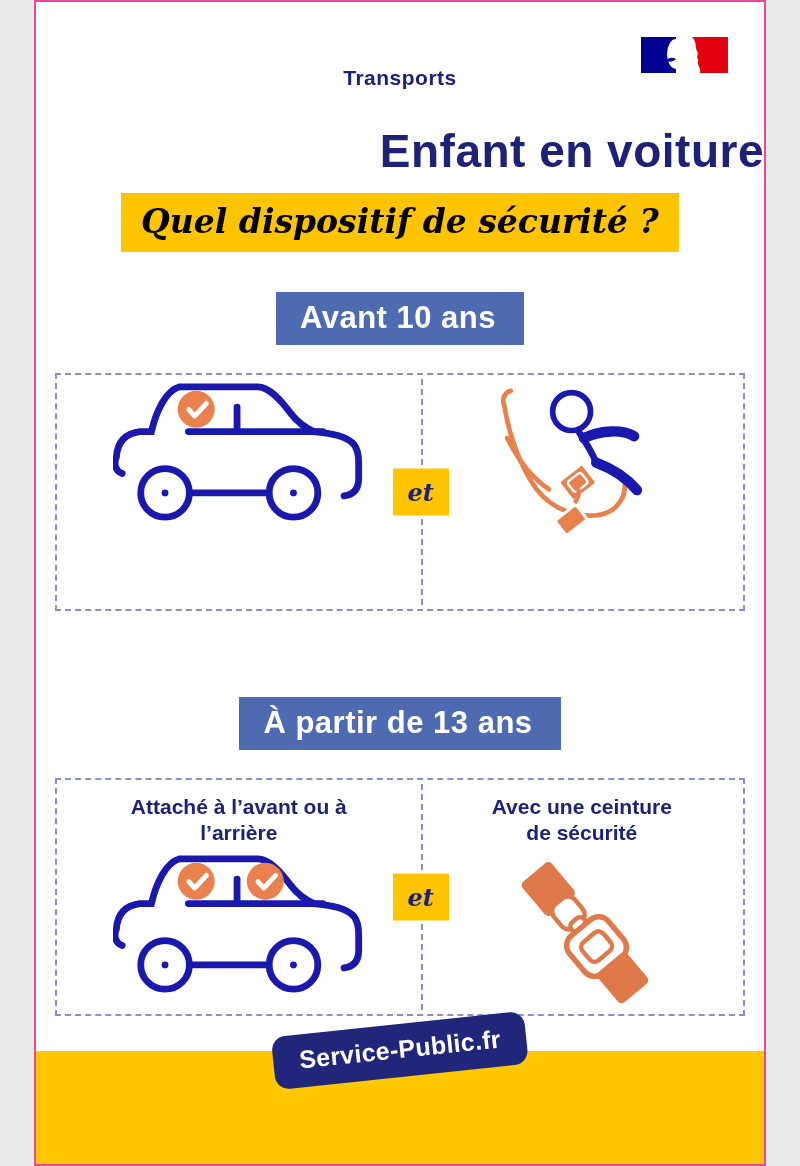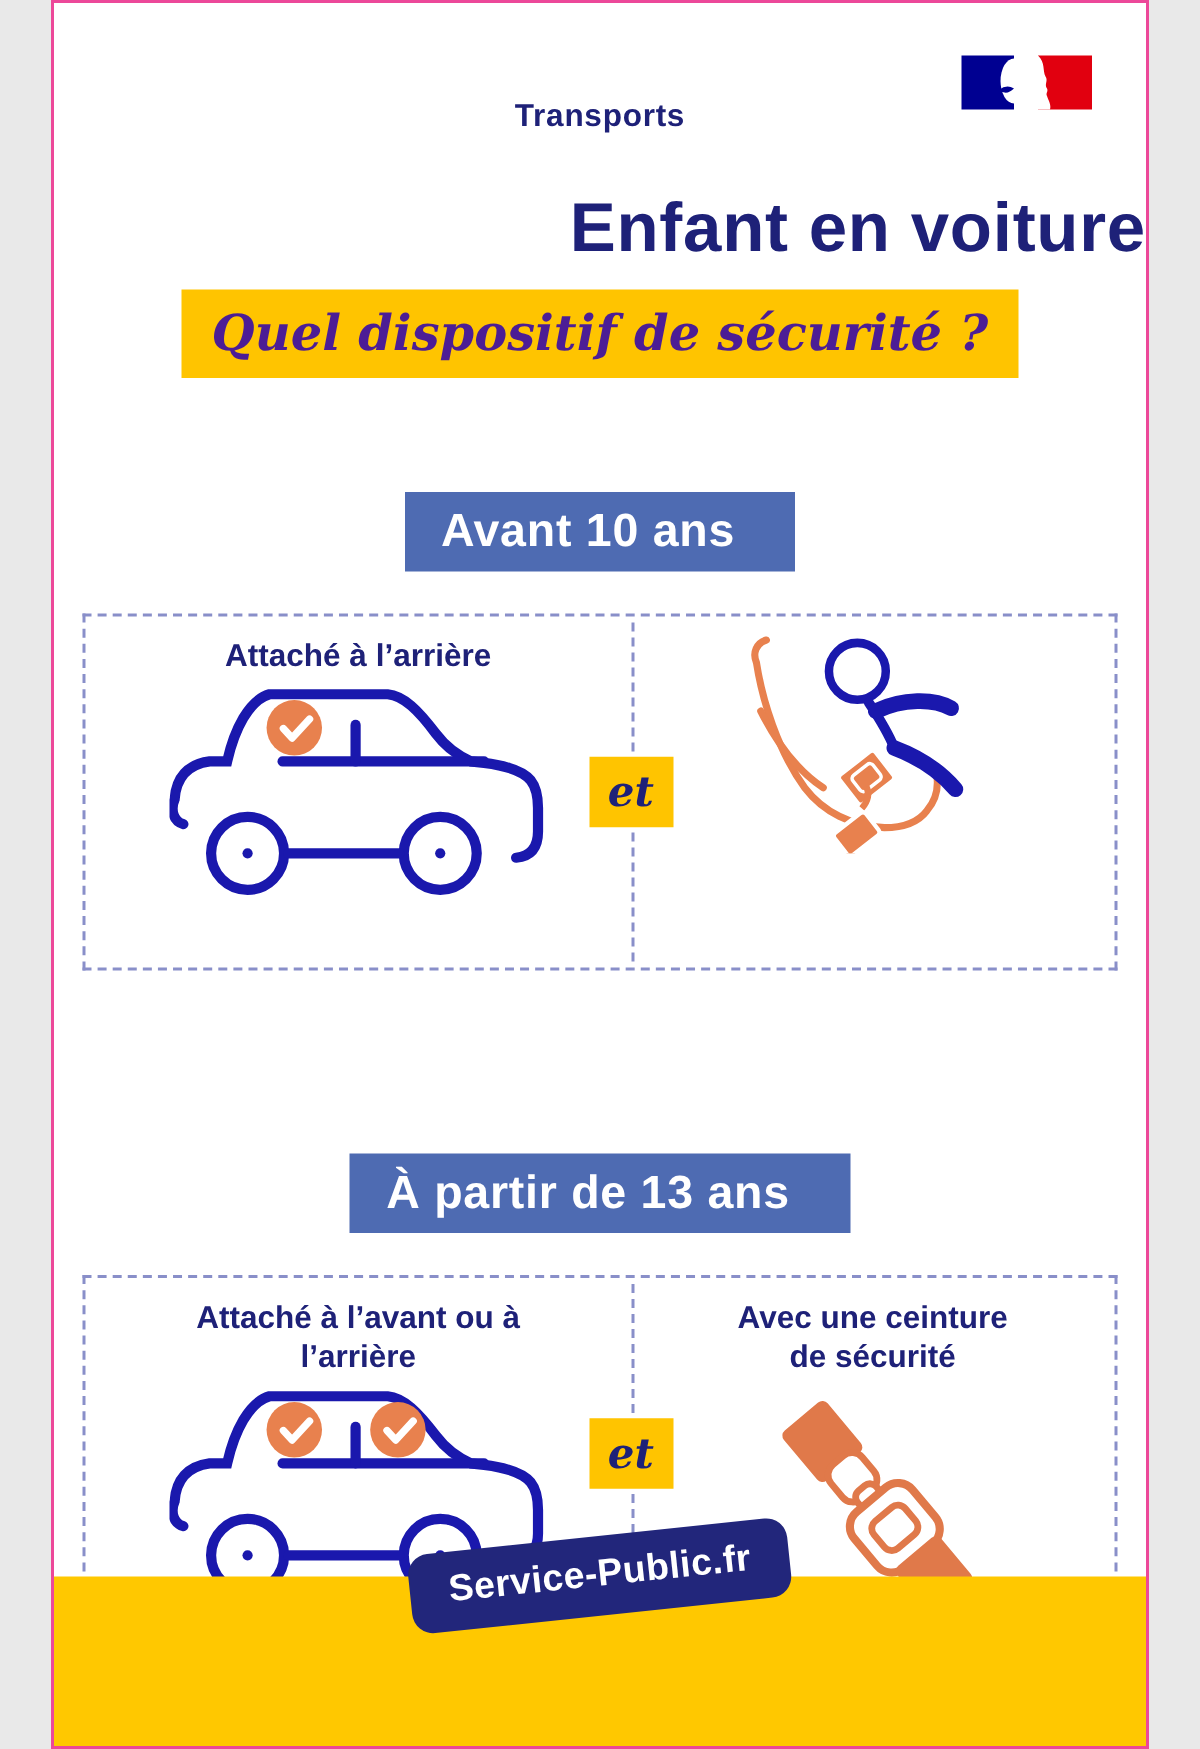--- a/index.html
+++ b/index.html
@@ -19,31 +19,30 @@
   .ministry{
     margin-top:64px;text-align:center;
     font-size:21px;font-weight:bold;letter-spacing:.5px;color:#1e2178;
   }
   .page-title{
     margin:34px 0 0 0;text-align:right;
     font-size:46px;font-weight:bold;letter-spacing:.5px;color:#1e2178;
   }
   .subtitle-wrap{margin-top:15px;text-align:center;}
   .subtitle{
-    display:inline-block;background:#ffc400;color:#4c1d95;
+    display:inline-block;background:#ffc400;color:#000000;
     font-family:"DejaVu Serif", serif;font-style:italic;font-weight:bold;
     font-size:33px;padding:9px 20px 11px 20px;
   }
   
   .banner-wrap{text-align:center;}
   .banner{
     display:inline-block;background:#4e6bb2;color:#ffffff;
     font-size:31px;font-weight:bold;letter-spacing:.5px;
-    padding:8px 40px 9px 24px;
-    margin-top:36px;
+    padding:8px 28px 9px 24px;
   }
   .banner-wrap.first{margin-top:40px;}
   .banner-wrap.second{margin-top:86px;}
   
   .agebox{
     position:relative;
     width:690px;height:238px;
     margin:28px auto 0 auto;
     border:2px dashed #898fc9;
     box-sizing:border-box;
@@ -61,21 +60,21 @@
     text-align:center;font-size:21px;font-weight:bold;line-height:1.25;
     color:#1e2178;
   }
   .panel.left .plabel{max-width:230px;}
   .icon-slot{display:flex;justify-content:center;margin-top:6px;}
   .et-badge{
     position:absolute;left:53%;top:50%;transform:translate(-50%,-50%);
     width:56px;height:47px;background:#ffc400;
     display:flex;align-items:center;justify-content:center;
     font-family:"DejaVu Serif", serif;font-style:italic;font-weight:bold;
-    font-size:28px;color:#1e2178;z-index:2;
+    font-size:24px;color:#1e2178;z-index:2;
   }
   
   .footer-band{
     position:absolute;left:0;right:0;bottom:0;height:113px;
     background:#ffc800;
   }
   .sp-pill{
     position:absolute;left:50%;top:-27px;transform:translateX(-50%) rotate(-6deg);
     background:#22267b;color:#ffffff;
     font-size:25px;font-weight:bold;letter-spacing:.3px;
@@ -104,21 +103,20 @@
   <div class="subtitle-wrap">
     <span class="subtitle">Quel dispositif de sécurité ?</span>
   </div>
 
   <div class="banner-wrap first">
     <div class="banner">Avant 10 ans</div>
   </div>
 
   <div class="agebox">
     <div class="panel left">
-      <div class="plabel">Attaché à l’arrière</div>
       <div class="icon-slot">
         <svg viewBox="0 0 258 148" width="252" height="144">
           <g fill="none" stroke="#1a18ad" stroke-width="7" stroke-linecap="round">
             <path d="M9,95 C2,93 0,85 3,78 C4,63 12,54 27,52 L39,52 C44,30 54,10 68,6 L149,6 C160,7 170,17 182,33 C188,41 197,48 206,52 L215,53 C231,55 242,59 247,65 C251,70 252,76 252,84 L252,100 C252,111 247,117 237,118"></path>
             <path d="M77,52 L215,52"></path>
             <path d="M127,27 L127,52"></path>
             <circle cx="53" cy="115" r="25"></circle>
             <circle cx="185" cy="115" r="25"></circle>
             <path d="M81,115 L157,115"></path>
           </g>

